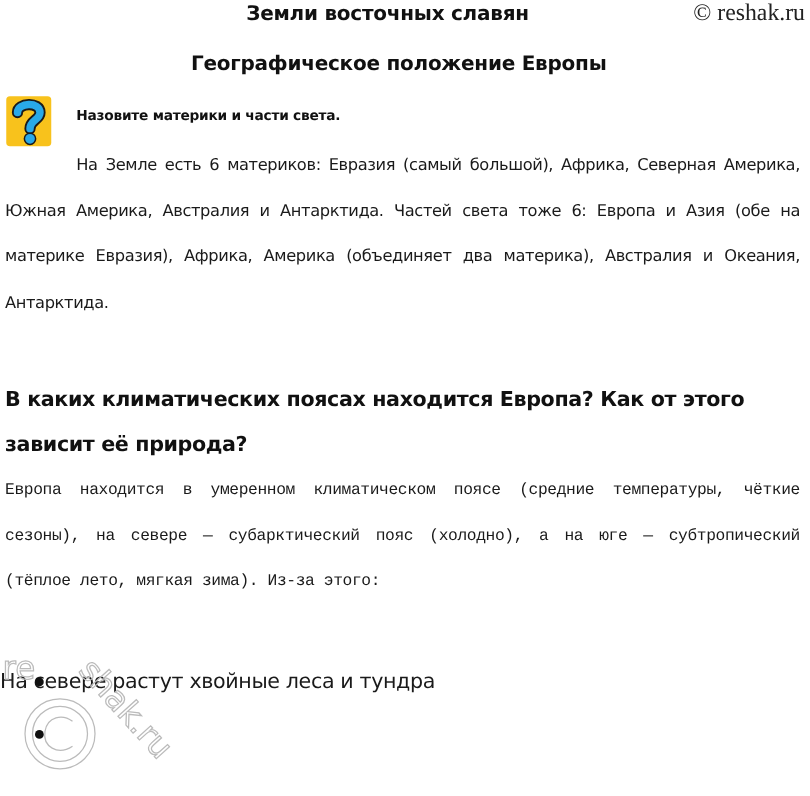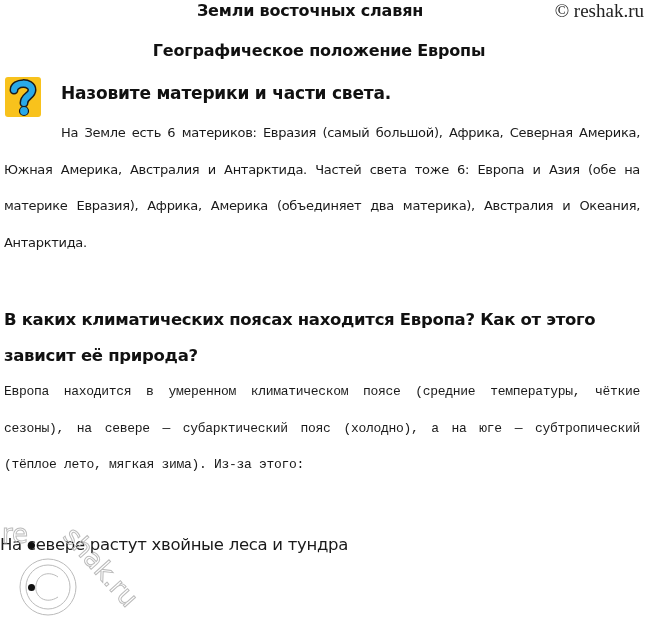--- a/index.html
+++ b/index.html
@@ -47,21 +47,21 @@
       background: #f8c21c;
       border-radius: 3px;
     }
     .qicon svg { position: absolute; left: 0; top: 0; }
 
     .task-title {
       position: absolute;
       left: 61px;
       top: 82px;
       font-weight: bold;
-      font-size: 17px;
+      font-size: 11px;
       line-height: 22px;
       letter-spacing: -0.2px;
     }
 
     .para {
       position: absolute;
       left: 4px;
       width: 636px;
       font-size: 13px;
       line-height: 36.5px;

